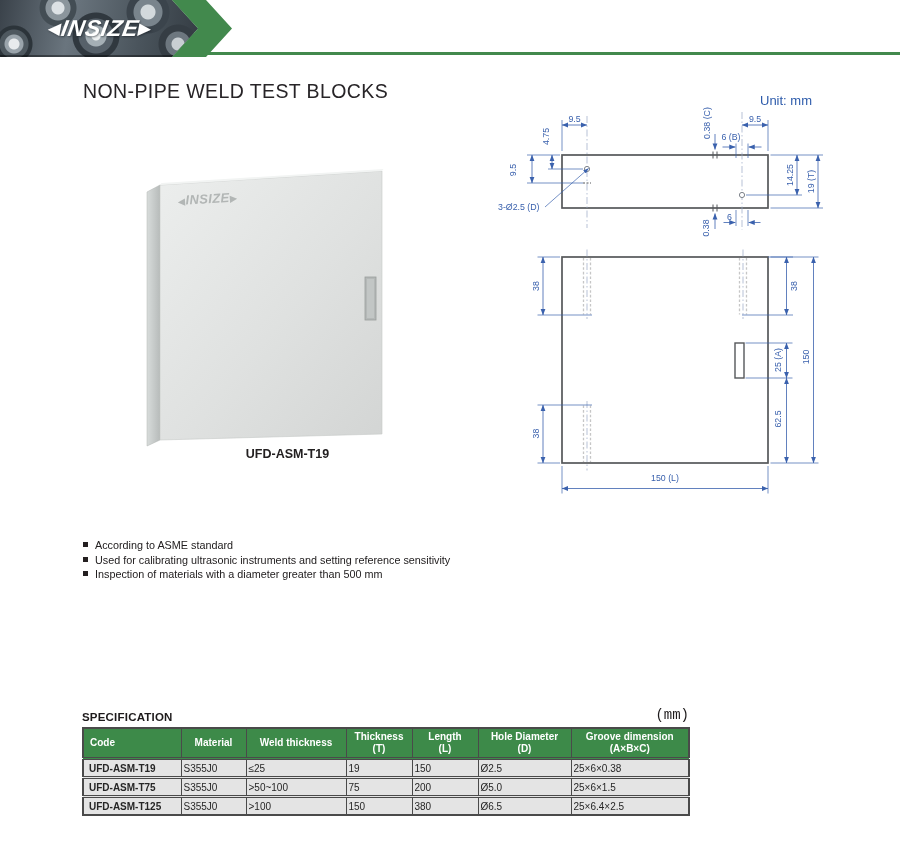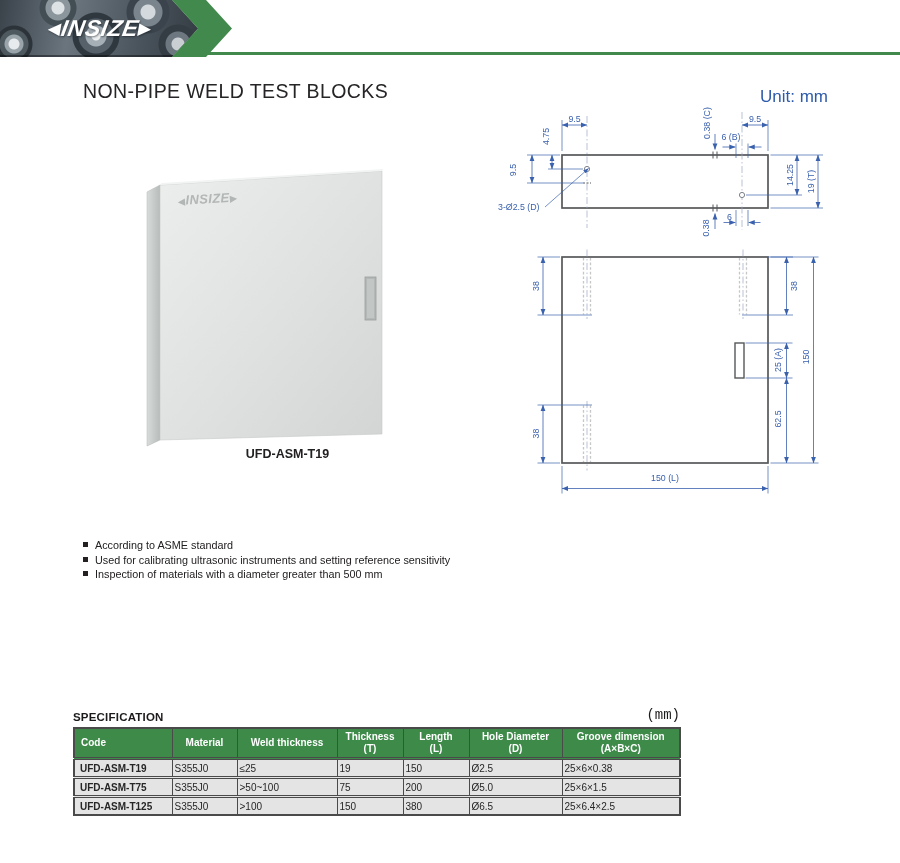--- a/index.html
+++ b/index.html
@@ -32,21 +32,21 @@
   .chevron-svg{position:absolute;left:160px;top:0;}
   .brand-logo{position:absolute;left:48px;top:15px;color:#fff;font-weight:bold;font-style:italic;
     font-size:23px;letter-spacing:.5px;transform:skewX(-10deg);
     text-shadow:1px 1px 2px rgba(20,26,32,.55);white-space:nowrap;}
   .brand-logo .arrow{font-size:.72em;font-style:normal;position:relative;top:-2px;}
   .header-rule{position:absolute;left:205px;top:52px;width:695px;height:2.6px;background:var(--brand-green);}
 
   
   .page-title{position:absolute;left:83px;top:80px;font-size:19.5px;font-weight:normal;
     letter-spacing:.4px;color:var(--text-dark);}
-  .unit-label{position:absolute;left:760px;top:87px;font-size:17px;color:var(--unit-blue);}
+  .unit-label{position:absolute;left:760px;top:93px;font-size:13px;color:var(--unit-blue);}
 
   
   .product-photo{position:absolute;left:145px;top:168px;}
   .product-caption{position:absolute;left:165px;top:447px;width:245px;text-align:center;
     font-size:12.5px;font-weight:bold;color:#232021;z-index:3;}
   .etched{font-weight:bold;font-style:italic;font-size:13px;fill:#b2b6b5;letter-spacing:.4px;}
   .etched .arr{font-style:normal;font-size:9.5px;}
 
   
   .drawings{position:absolute;left:490px;top:100px;}
@@ -62,21 +62,21 @@
   .slot{fill:#fff;stroke:var(--object-line);stroke-width:1.4;}
   .t{font-size:8.8px;fill:var(--drawing-blue);font-family:"Liberation Sans","DejaVu Sans",sans-serif;}
   .arrfill{fill:var(--drawing-blue);}
 
   
   .features{position:absolute;left:83px;top:540px;list-style:none;margin:0;padding:0;}
   .features li{font-size:10.8px;color:#232021;margin-bottom:3.5px;line-height:11px;}
   .bullet{display:inline-block;width:5px;height:5px;background:#241f20;margin-right:7px;vertical-align:2px;}
 
   
-  .spec{position:absolute;left:73px;top:707px;width:607px;}
+  .spec{position:absolute;left:82px;top:707px;width:607px;}
   .spec-head{display:flex;justify-content:space-between;align-items:flex-end;}
   .spec-heading{font-size:11.5px;font-weight:bold;color:#1d1a1b;letter-spacing:.2px;}
   .spec-unit{font-size:14px;color:#1d1a1b;font-family:Liberation Mono, monospace;}
   table.spec-table{border-collapse:collapse;width:606px;table-layout:fixed;margin-top:4px;
     font-size:10px;border:2px solid var(--border-dark);}
   .spec-table th{background:var(--table-header-green);color:#fff;font-weight:bold;
     border:1px solid var(--border-dark);padding:2px 1px;line-height:1.2;
     white-space:pre-line;vertical-align:middle;text-align:center;}
   .spec-table th:first-child{text-align:left;padding-left:6px;}
   .spec-table td{background:var(--row-gray);color:#262626;text-align:left;

